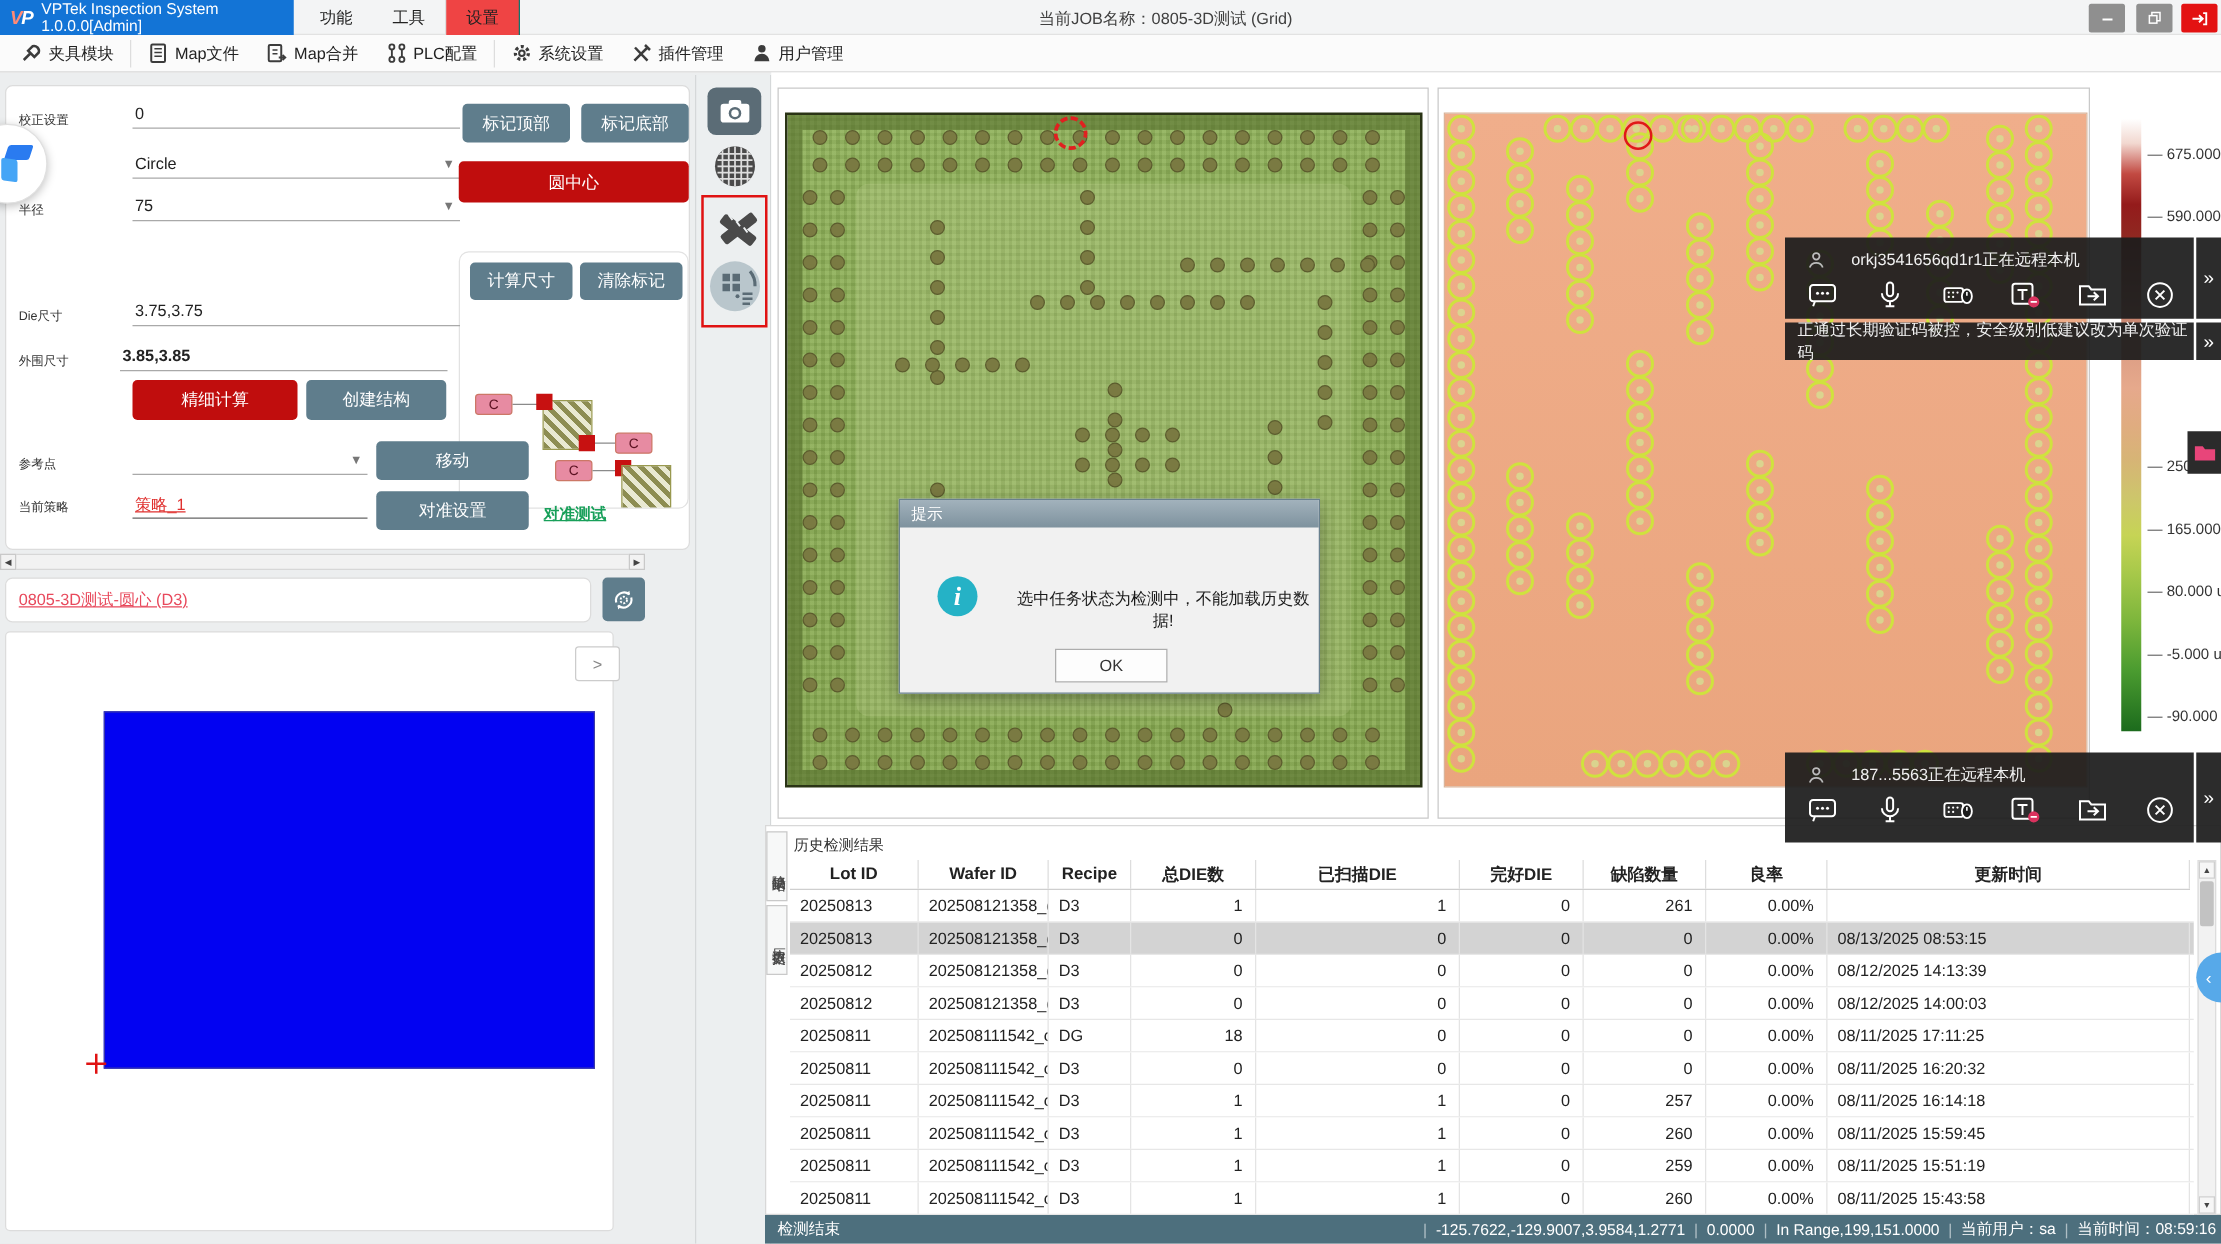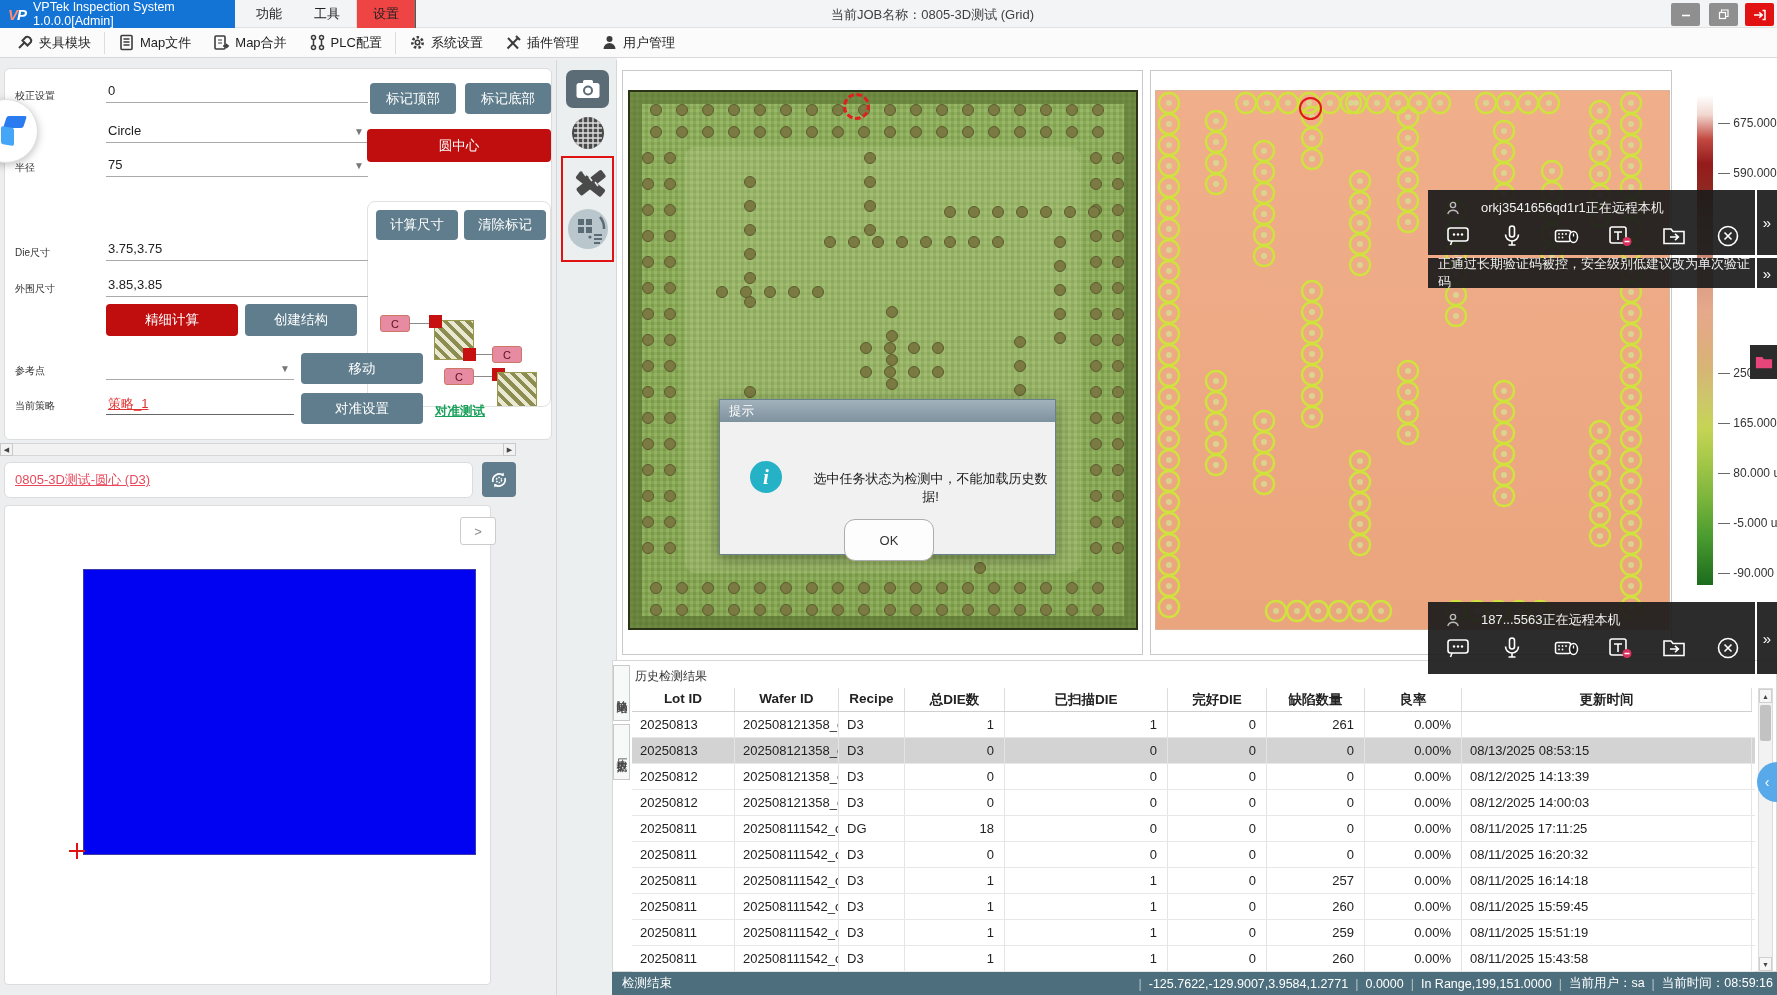--- a/index.html
+++ b/index.html
@@ -66,21 +66,21 @@
      background:linear-gradient(180deg,#ffffff 0%,#f2d8d0 4%,#c24a42 9%,#941b1b 14%,#8f2a22 20%,#b36a57 28%,#d99a82 36%,#e6a98c 44%,#e0ac80 50%,#d6b575 56%,#cdc66b 62%,#c6d455 68%,#a8c94a 74%,#7db63c 82%,#4b9c30 90%,#1c6b1d 100%); }
   .cbtick { position:absolute; left:1718px; font-size:12px; color:#333; white-space:nowrap; }
   .cbdash { color:#555; }
   .folder-pop { position:absolute; left:1750px; top:345px; width:27px; height:34px; background:#2b2b2b; display:flex; align-items:center; justify-content:center; }
 
   
   .dialog { position:absolute; left:719px; top:399px; width:337px; height:156px; background:#f1f1f1; border:1px solid #69808d; box-shadow:0 4px 14px rgba(0,0,0,.35); z-index:50; }
   .dialog-title { height:22px; background:linear-gradient(#a2b2bc,#7e929e); color:#fff; font-size:12.5px; padding:3px 0 0 9px; }
   .info-icon { position:absolute; left:30px; top:61px; width:32px; height:32px; border-radius:50%; background:#25b2c6; color:#fff; font-family:"Liberation Serif","DejaVu Serif",serif; font-style:italic; font-weight:bold; font-size:21px; display:flex; align-items:center; justify-content:center; }
   .dialog-msg { position:absolute; left:93px; top:70px; width:235px; font-size:13px; color:#1a1a1a;text-align:center; }
-  .dialog-ok { position:absolute; left:124px; top:119px; width:90px; height:42px; background:#fdfdfd; border:1px solid #adadad; border-radius:11px; font-size:13px; color:#333; display:flex; align-items:center; justify-content:center; }
+  .dialog-ok { position:absolute; left:124px; top:119px; width:90px; height:27px; background:#fdfdfd; border:1px solid #adadad; border-radius:0; font-size:13px; color:#333; display:flex; align-items:center; justify-content:center; }
 
   
   .toast { position:absolute; left:1428px; width:327px; background:rgba(28,28,28,.93); color:#f0f0f0; z-index:60; }
   .toast-exp { position:absolute; left:1757px; width:20px; background:rgba(28,28,28,.93); color:#fff; display:flex; align-items:center; justify-content:center; font-size:15px; z-index:60; }
   .toast-head { display:flex; align-items:center; gap:21px; padding:9px 0 0 18px; font-size:13px; }
   .ticons { display:flex; gap:30px; padding:7px 0 0 18px; }
   .ticons .ti { position:relative; width:24px; height:24px; }
 
   
   .bottom-panel { position:absolute; left:612px; top:660px; width:1165px; height:312px; background:#fff; border:1px solid #d8d8d8; }
@@ -232,21 +232,21 @@
       <div class="c-chip" style="left:124px; top:144px; width:30px; height:17px;">C</div>
       <div class="c-chip" style="left:76px; top:166px; width:30px; height:17px;">C</div>
       <div class="dline" style="left:106px; top:174px; width:18px;"></div>
       <div class="redsq" style="left:124px; top:166px; width:13px; height:13px;"></div>
       <div class="checker" style="left:129px; top:170px; width:40px; height:36px;"></div>
     </div>
 
     <div class="lbl" style="left:10px; top:177px;">Die尺寸</div>
     <div class="uline" style="left:101px; top:168px; width:262px;">3.75,3.75</div>
     <div class="lbl" style="left:10px; top:213px;">外围尺寸</div>
-    <div class="uline" style="left:101px; top:204px; width:262px;">3.85,3.85</div>
+    <div class="uline" style="left:91px; top:204px; width:262px;font-weight:bold;">3.85,3.85</div>
 
     <button class="btn-red" style="left:101px; top:235px; width:132px; height:32px;">精细计算</button>
     <button class="btn-slate" style="left:240px; top:235px; width:112px; height:32px;">创建结构</button>
 
     <div class="lbl" style="left:10px; top:295px;">参考点</div>
     <div class="uline" style="left:101px; top:287px; width:188px;">
         <span class="caret">▼</span>
       </div>
     <button class="btn-slate" style="left:296px; top:284px; width:122px; height:31px;">移动</button>
 

